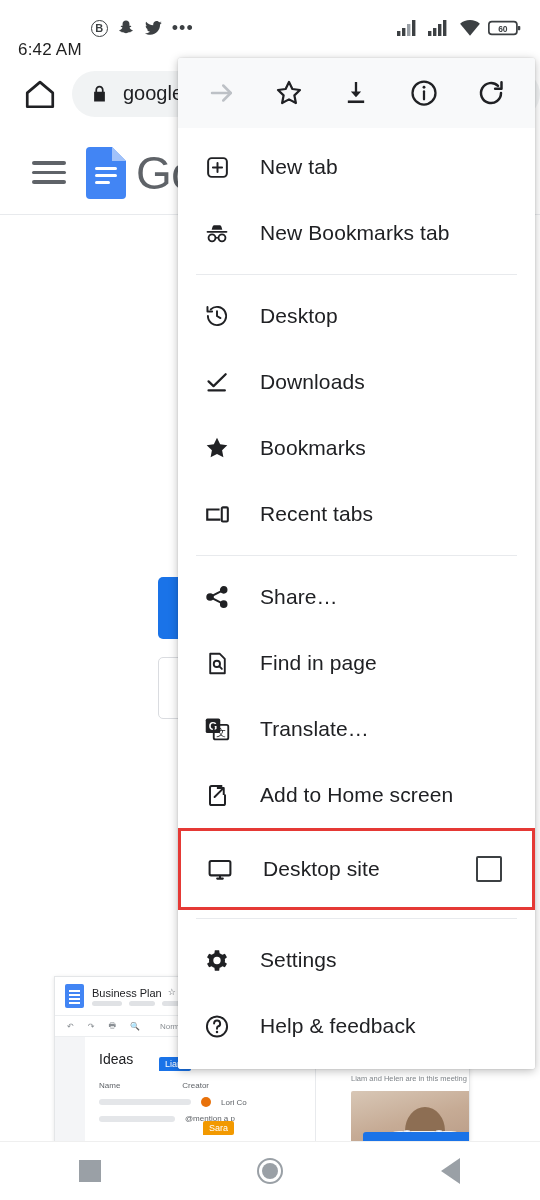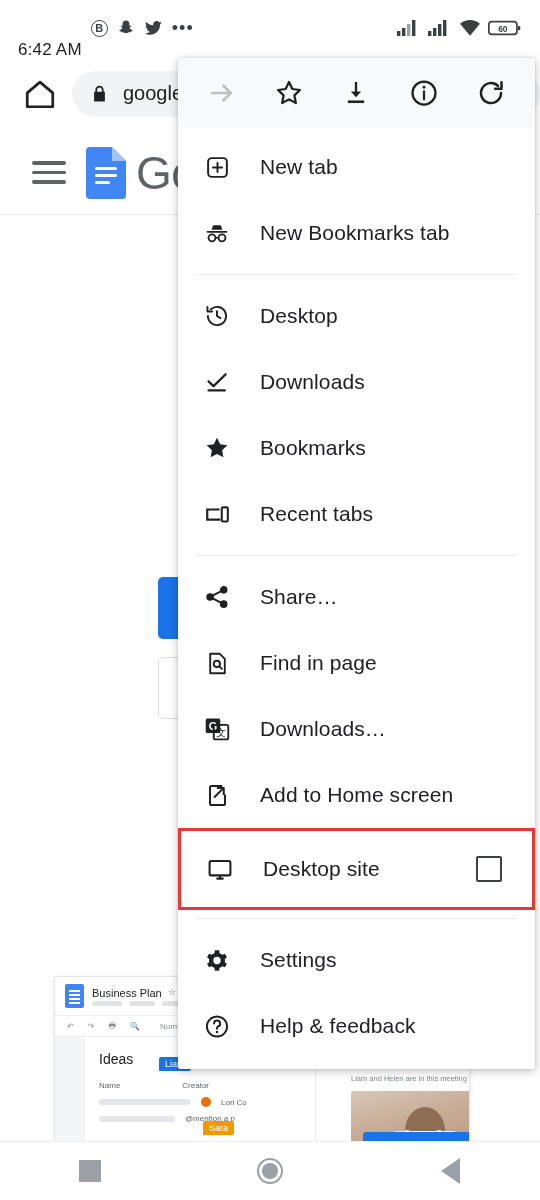--- a/index.html
+++ b/index.html
@@ -469,21 +469,21 @@
 
       <div class="menu-item">
         <span class="mi-ico">
           <svg width="26" height="26" viewBox="0 0 24 24">
             <rect x="1.6" y="2.4" width="13.4" height="13.4" rx="1.6" fill="#202124"></rect>
             <text x="8.3" y="12.6" font-family="Liberation Sans, sans-serif" font-size="10" font-weight="bold" fill="#fff" text-anchor="middle">G</text>
             <rect x="9" y="8.2" width="13.4" height="13.4" rx="1.6" fill="none" stroke="#202124" stroke-width="1.7"></rect>
             <text x="15.7" y="18.4" font-family="Liberation Sans, sans-serif" font-size="9" fill="#202124" text-anchor="middle">文</text>
           </svg>
         </span>
-        <span class="mi-label">Downloads…</span>
+        <span class="mi-label">Translate…</span>
       </div>
 
       <div class="menu-item">
         <span class="mi-ico">
           <svg width="25" height="25" viewBox="0 0 24 24" fill="none" stroke="#202124" stroke-width="1.9">
             <path d="M16.6 2.8H6.4a1.6 1.6 0 0 0-1.6 1.6v15.2a1.6 1.6 0 0 0 1.6 1.6h11.2a1.6 1.6 0 0 0 1.6-1.6V11" stroke-linejoin="round"></path>
             <path d="M9.2 13.4 17 5.6" stroke-linecap="round"></path>
             <path d="M11.4 4.8H18v6.6" stroke-linejoin="round"></path>
           </svg>
         </span>

